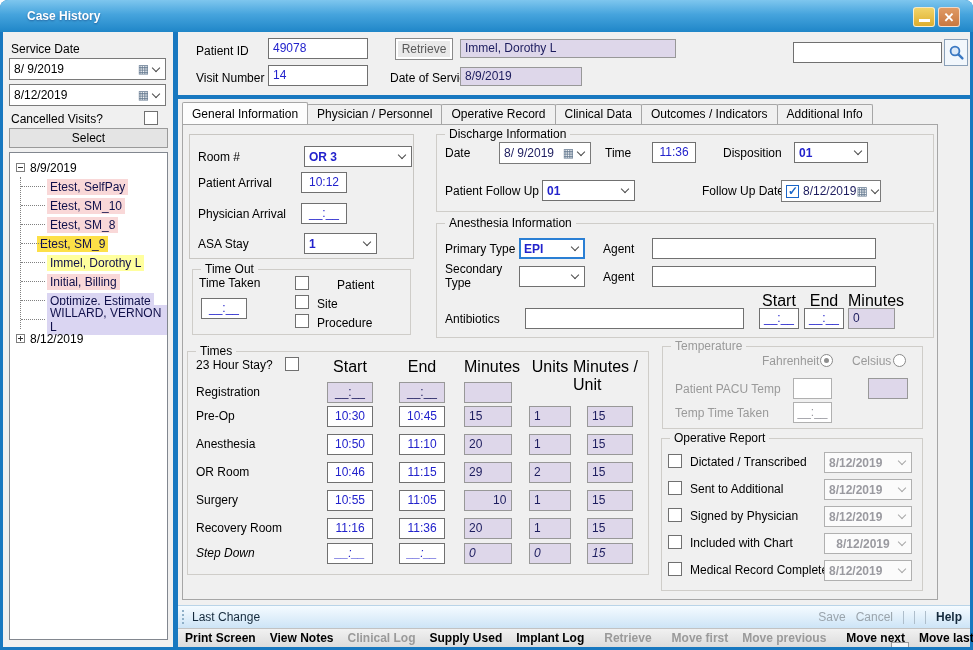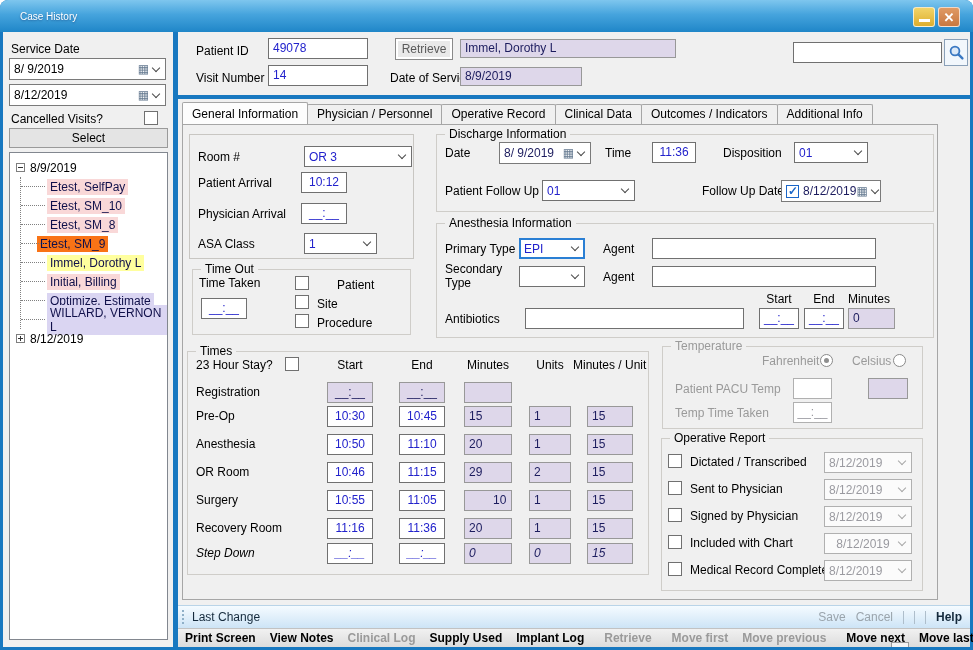--- a/index.html
+++ b/index.html
@@ -6,21 +6,21 @@
   html,body { width:973px; height:650px; background:#fff; overflow:hidden;
               font-family:"Liberation Sans", sans-serif; font-size:12px; color:#000; }
   .window { position:relative; width:973px; height:650px; background:#1878c0;
             border-radius:8px 8px 0 0; }
 
   
   .titlebar { position:absolute; left:0; top:0; width:973px; height:32px;
               border-radius:8px 8px 0 0;
               background:linear-gradient(#7ec6ee 0%, #46a4dd 45%, #1f86c8 100%);
               display:flex; align-items:center; }
-  .title { color:#fff; font-weight:normal; font-size:10px; padding-left:20px;
+  .title { color:#fff; font-weight:bold; font-size:12px; padding-left:27px;
            text-shadow:0 1px 2px rgba(0,0,60,.35); }
   .tb-btns { position:absolute; right:13px; top:7px; display:flex; gap:3px; }
   .tb-btn { width:22px; height:20px; border-radius:3px; display:flex; align-items:center;
             justify-content:center; border:1px solid rgba(255,255,255,.7); cursor:default; }
   .btn-min { background:linear-gradient(#f2d468,#ddae2e); }
   .btn-min .bar { width:11px; height:3px; background:#fff; margin-top:7px; }
   .btn-close { background:linear-gradient(#e09a64,#c87840); color:#fff; font-weight:bold; font-size:13px; }
 
   
   .sidebar { position:absolute; left:3px; top:32px; width:192px; height:615px; background:#f0f0f0; }
@@ -55,21 +55,21 @@
   .vdivider { position:absolute; left:173px; top:32px; width:5px; height:615px; background:#1878c0; }
   .main { position:absolute; left:178px; top:32px; width:792px; height:615px; background:#f0f0f0; }
   .hdivider { position:absolute; left:0; top:63px; width:100%; height:4px; background:#1878c0; }
 
   .lbl { position:absolute; font-size:12px; }
   .inp { position:absolute; background:#fff; border:1px solid #707070; color:#2222cc;
          padding:1px 4px; height:21px; line-height:17px; }
   .ro  { position:absolute; background:#ded7ea; border:1px solid #989898; color:#1c1c5e;
          padding:1px 4px; height:19px; line-height:15px; }
   .combo { position:absolute; background:#fff; border:1px solid #707070; height:21px;
-           display:flex; align-items:center; padding:0 4px; color:#2222cc; }
+           display:flex; align-items:center; padding:0 4px; color:#2222cc;font-weight:bold; }
   .combo .cval { flex:1; overflow:hidden; }
   .combo.focus { border:2px solid #2a7fd4; padding:0 3px; }
   .combo.dis { border-color:#b0b0b0; color:#9a9aa0; background:#fbfbfb; }
 
   
   .retrieve { position:absolute; left:217px; top:6px; width:58px; height:22px; background:#e9e9e9;
               border:1px solid #8a8a8a; box-shadow:inset 0 0 0 2px #fff; color:#5a5a5a;
               text-align:center; line-height:20px; }
   .searchbtn { position:absolute; left:766px; top:7px; width:24px; height:27px; background:#f2f7fc;
                border:1px solid #8aa0b8; display:flex; align-items:center; justify-content:center; }
@@ -92,21 +92,21 @@
              color:#2222cc; text-align:center; line-height:18px; }
   .lavbox { position:absolute; height:21px; background:#ded7ea; border:1px solid #989898;
             color:#1c1c5e; padding:1px 4px; line-height:17px; }
   .lavbox.center { text-align:center; padding:1px 0; }
 
   .radio { width:13px; height:13px; border:1px solid #8a8a8a; border-radius:50%; background:#fff;
            position:absolute; }
   .radio.sel::after { content:""; position:absolute; left:3px; top:3px; width:5px; height:5px;
                       border-radius:50%; background:#8f8f8f; }
 
-  .hdr { position:absolute; font-size:12px; }
+  .hdr { position:absolute; font-size:16px; }
 
   
   .op-row { position:absolute; left:0; width:100%; height:21px; }
   .op-row .cb { position:absolute; left:6px; top:2px; }
   .op-row .oplbl { position:absolute; left:28px; top:3px; }
   .op-row .combo { left:162px; top:0; width:88px; }
 
   
   .times-row { position:absolute; left:0; width:100%; height:21px; }
   .times-row .rlabel { position:absolute; left:8px; top:3px; }
@@ -173,21 +173,21 @@
           <div class="tchild">
             <span class="hl" style="background: rgb(249, 216, 216);">Etest, SelfPay</span>
           </div>
           <div class="tchild">
             <span class="hl" style="background: rgb(249, 216, 216);">Etest, SM_10</span>
           </div>
           <div class="tchild">
             <span class="hl" style="background: rgb(249, 216, 216);">Etest, SM_8</span>
           </div>
           <div class="tchild">
-            <span class="hl" style="background: #f97316; margin-left: 16px;">Etest, SM_9</span>
+            <span class="hl" style="background: #fde047; margin-left: 16px;">Etest, SM_9</span>
           </div>
           <div class="tchild">
             <span class="hl" style="background: rgb(255, 255, 158);">Immel, Dorothy L</span>
           </div>
           <div class="tchild">
             <span class="hl" style="background: rgb(249, 216, 216);">Initial, Billing</span>
           </div>
           <div class="tchild">
             <span class="hl" style="background: rgb(218, 213, 242);">Optimize, Estimate</span>
           </div>
@@ -240,21 +240,21 @@
       <div class="panel" style="left:6px; top:9px; width:225px; height:125px">
         <span class="lbl" style="left:8px; top:15px">Room #</span>
         <div class="combo" style="left:114px; top:11px; width:108px">
           <span class="cval">OR 3</span>
             <span class="chev"></span>
         </div>
         <span class="lbl" style="left:8px; top:41px">Patient Arrival</span>
         <div class="timebox" style="left:111px; top:37px">10:12</div>
         <span class="lbl" style="left:8px; top:72px">Physician Arrival</span>
         <div class="timebox" style="left:111px; top:68px">__:__</div>
-        <span class="lbl" style="left:8px; top:102px">ASA Class</span>
+        <span class="lbl" style="left:8px; top:102px">ASA Stay</span>
         <div class="combo" style="left:114px; top:98px; width:73px">
           <span class="cval">1</span>
             <span class="chev"></span>
         </div>
       </div>
 
       <div class="group" style="left:9px; top:144px; width:219px; height:66px">
         <span class="gtitle">Time Out</span>
         <span class="lbl" style="left:6px; top:6px">Time Taken</span>
         <div class="timebox" style="left:8px; top:28px">__:__</div>
@@ -409,21 +409,21 @@
             <div class="op-row" style="top: 13px;">
               <span class="cb"></span>
               <span class="oplbl">Dictated / Transcribed</span>
               <div class="combo dis" style="position: absolute;">
                 <span class="cval">8/12/2019</span>
                 <span class="chev dis"></span>
               </div>
             </div>
             <div class="op-row" style="top: 40px;">
               <span class="cb"></span>
-              <span class="oplbl">Sent to Physician</span>
+              <span class="oplbl">Sent to Additional</span>
               <div class="combo dis" style="position: absolute;">
                 <span class="cval">8/12/2019</span>
                 <span class="chev dis"></span>
               </div>
             </div>
             <div class="op-row" style="top: 67px;">
               <span class="cb"></span>
               <span class="oplbl">Signed by Physician</span>
               <div class="combo dis" style="position: absolute;">
                 <span class="cval">8/12/2019</span>

